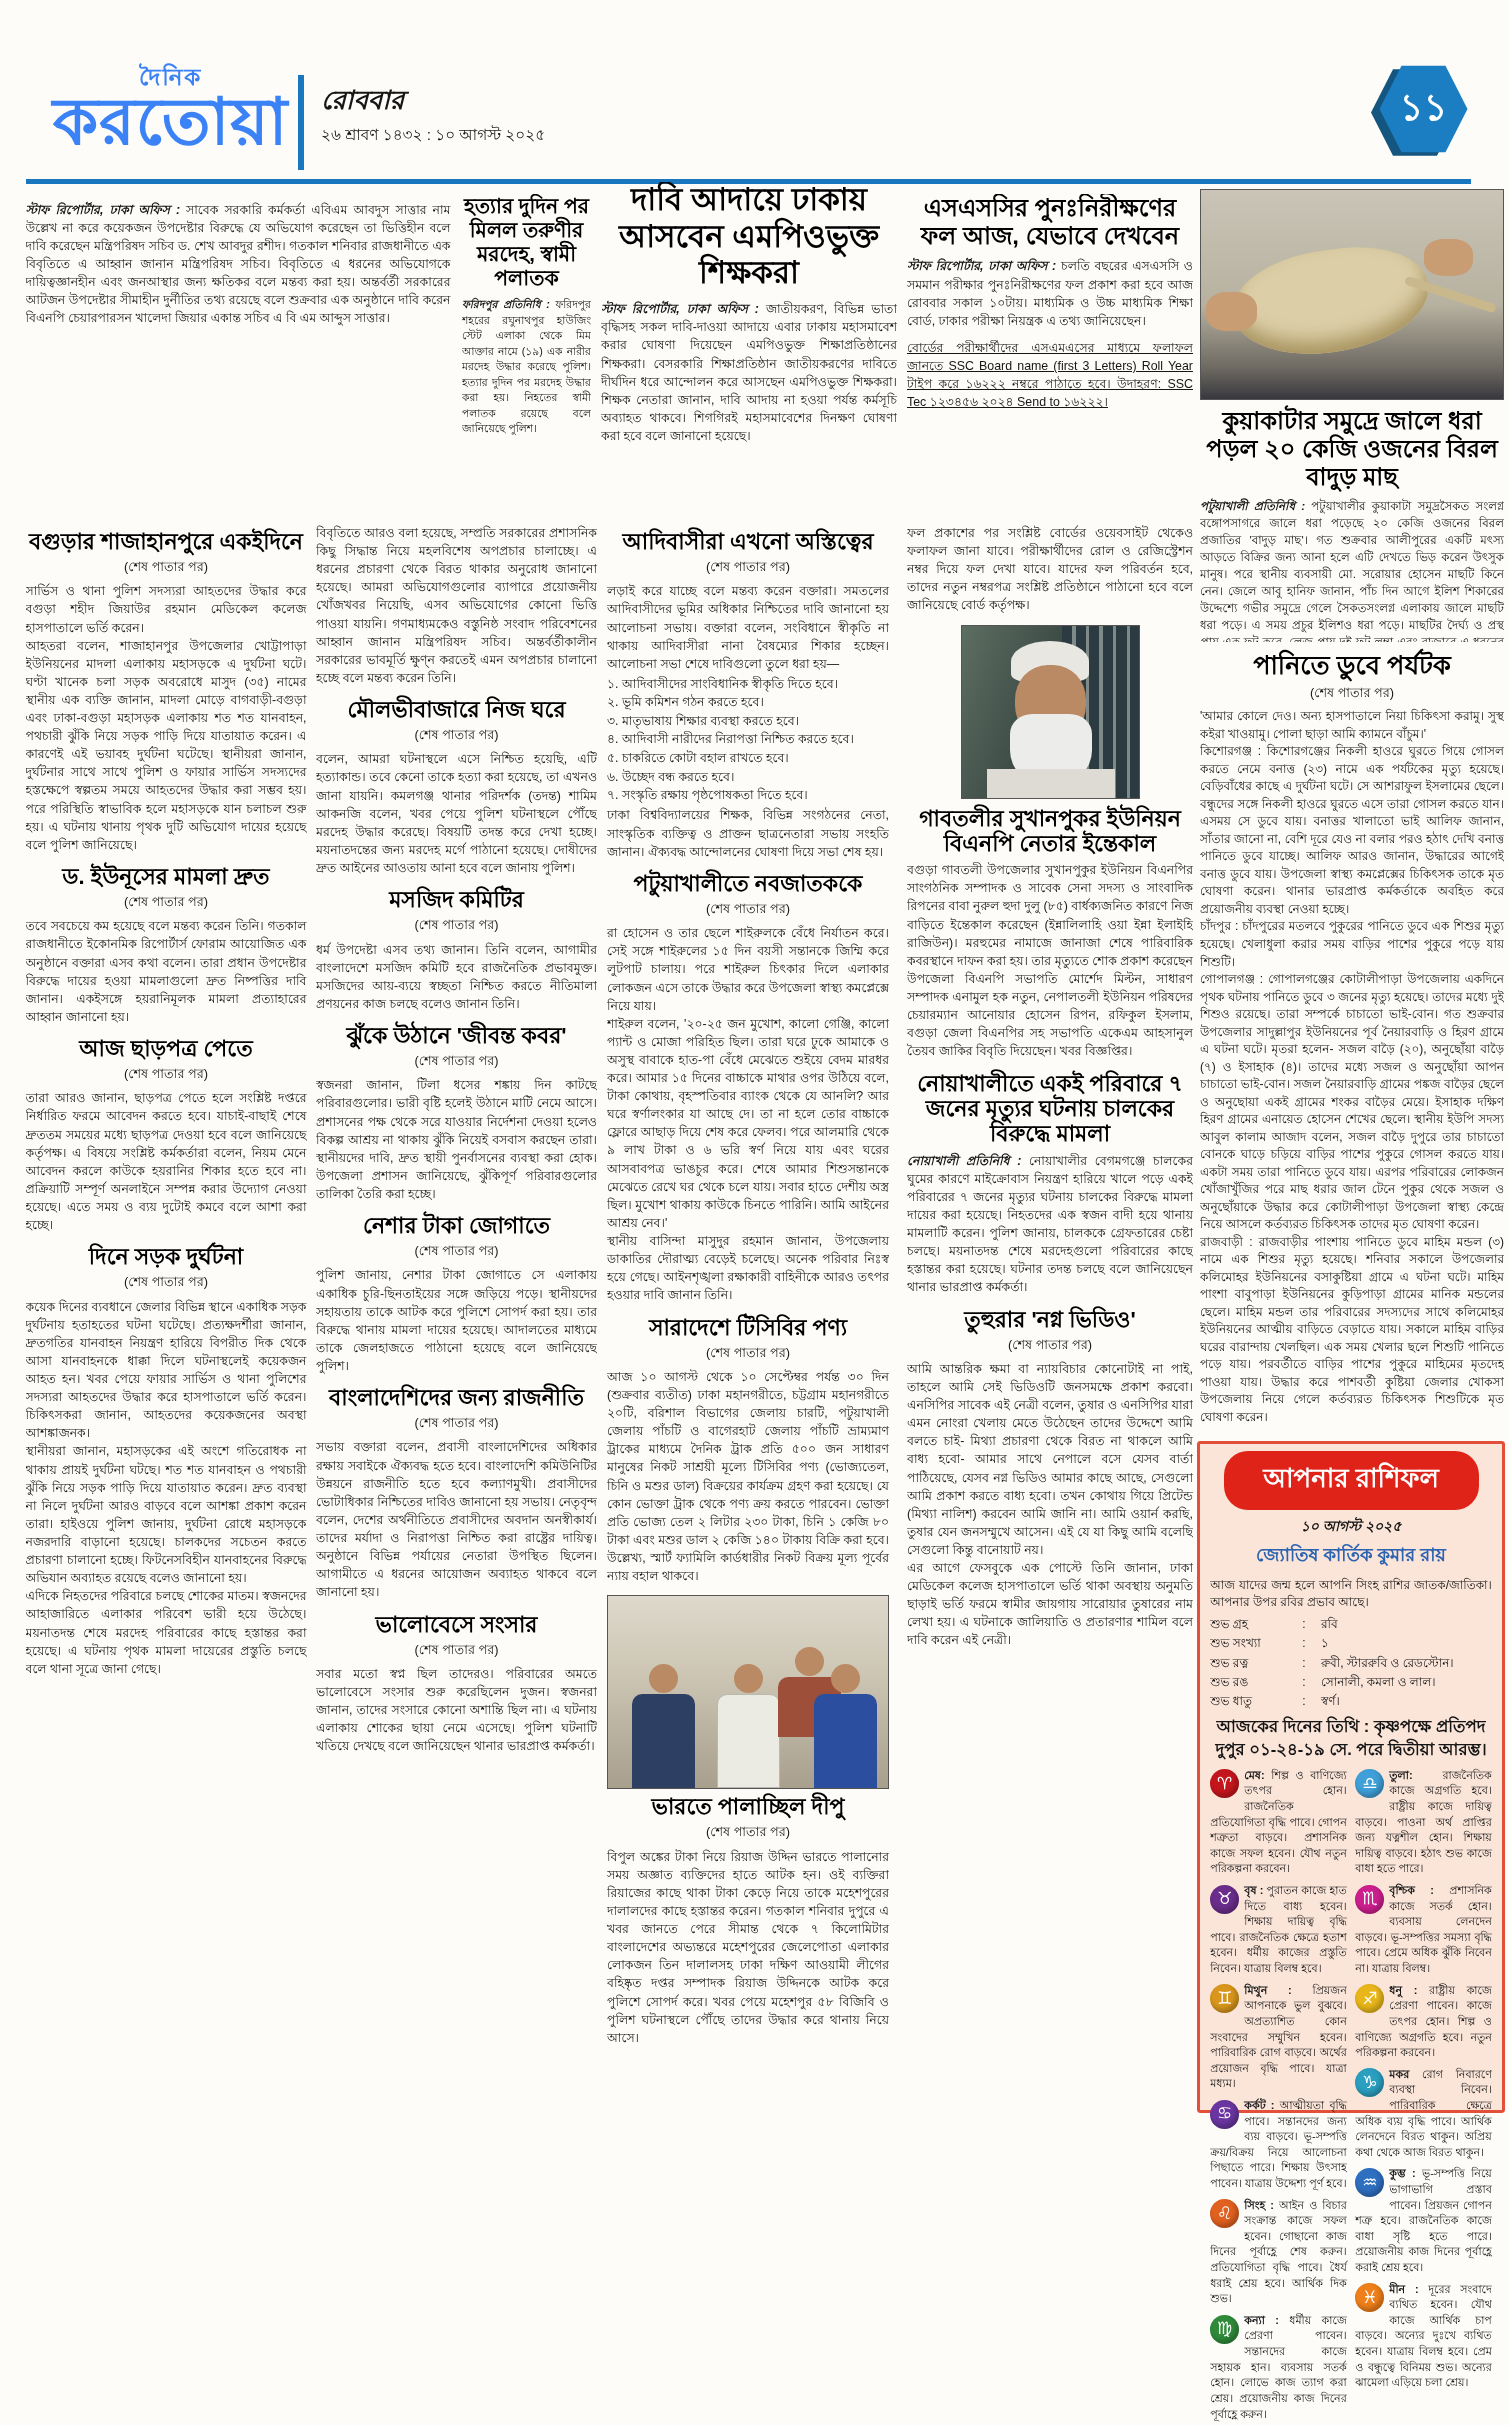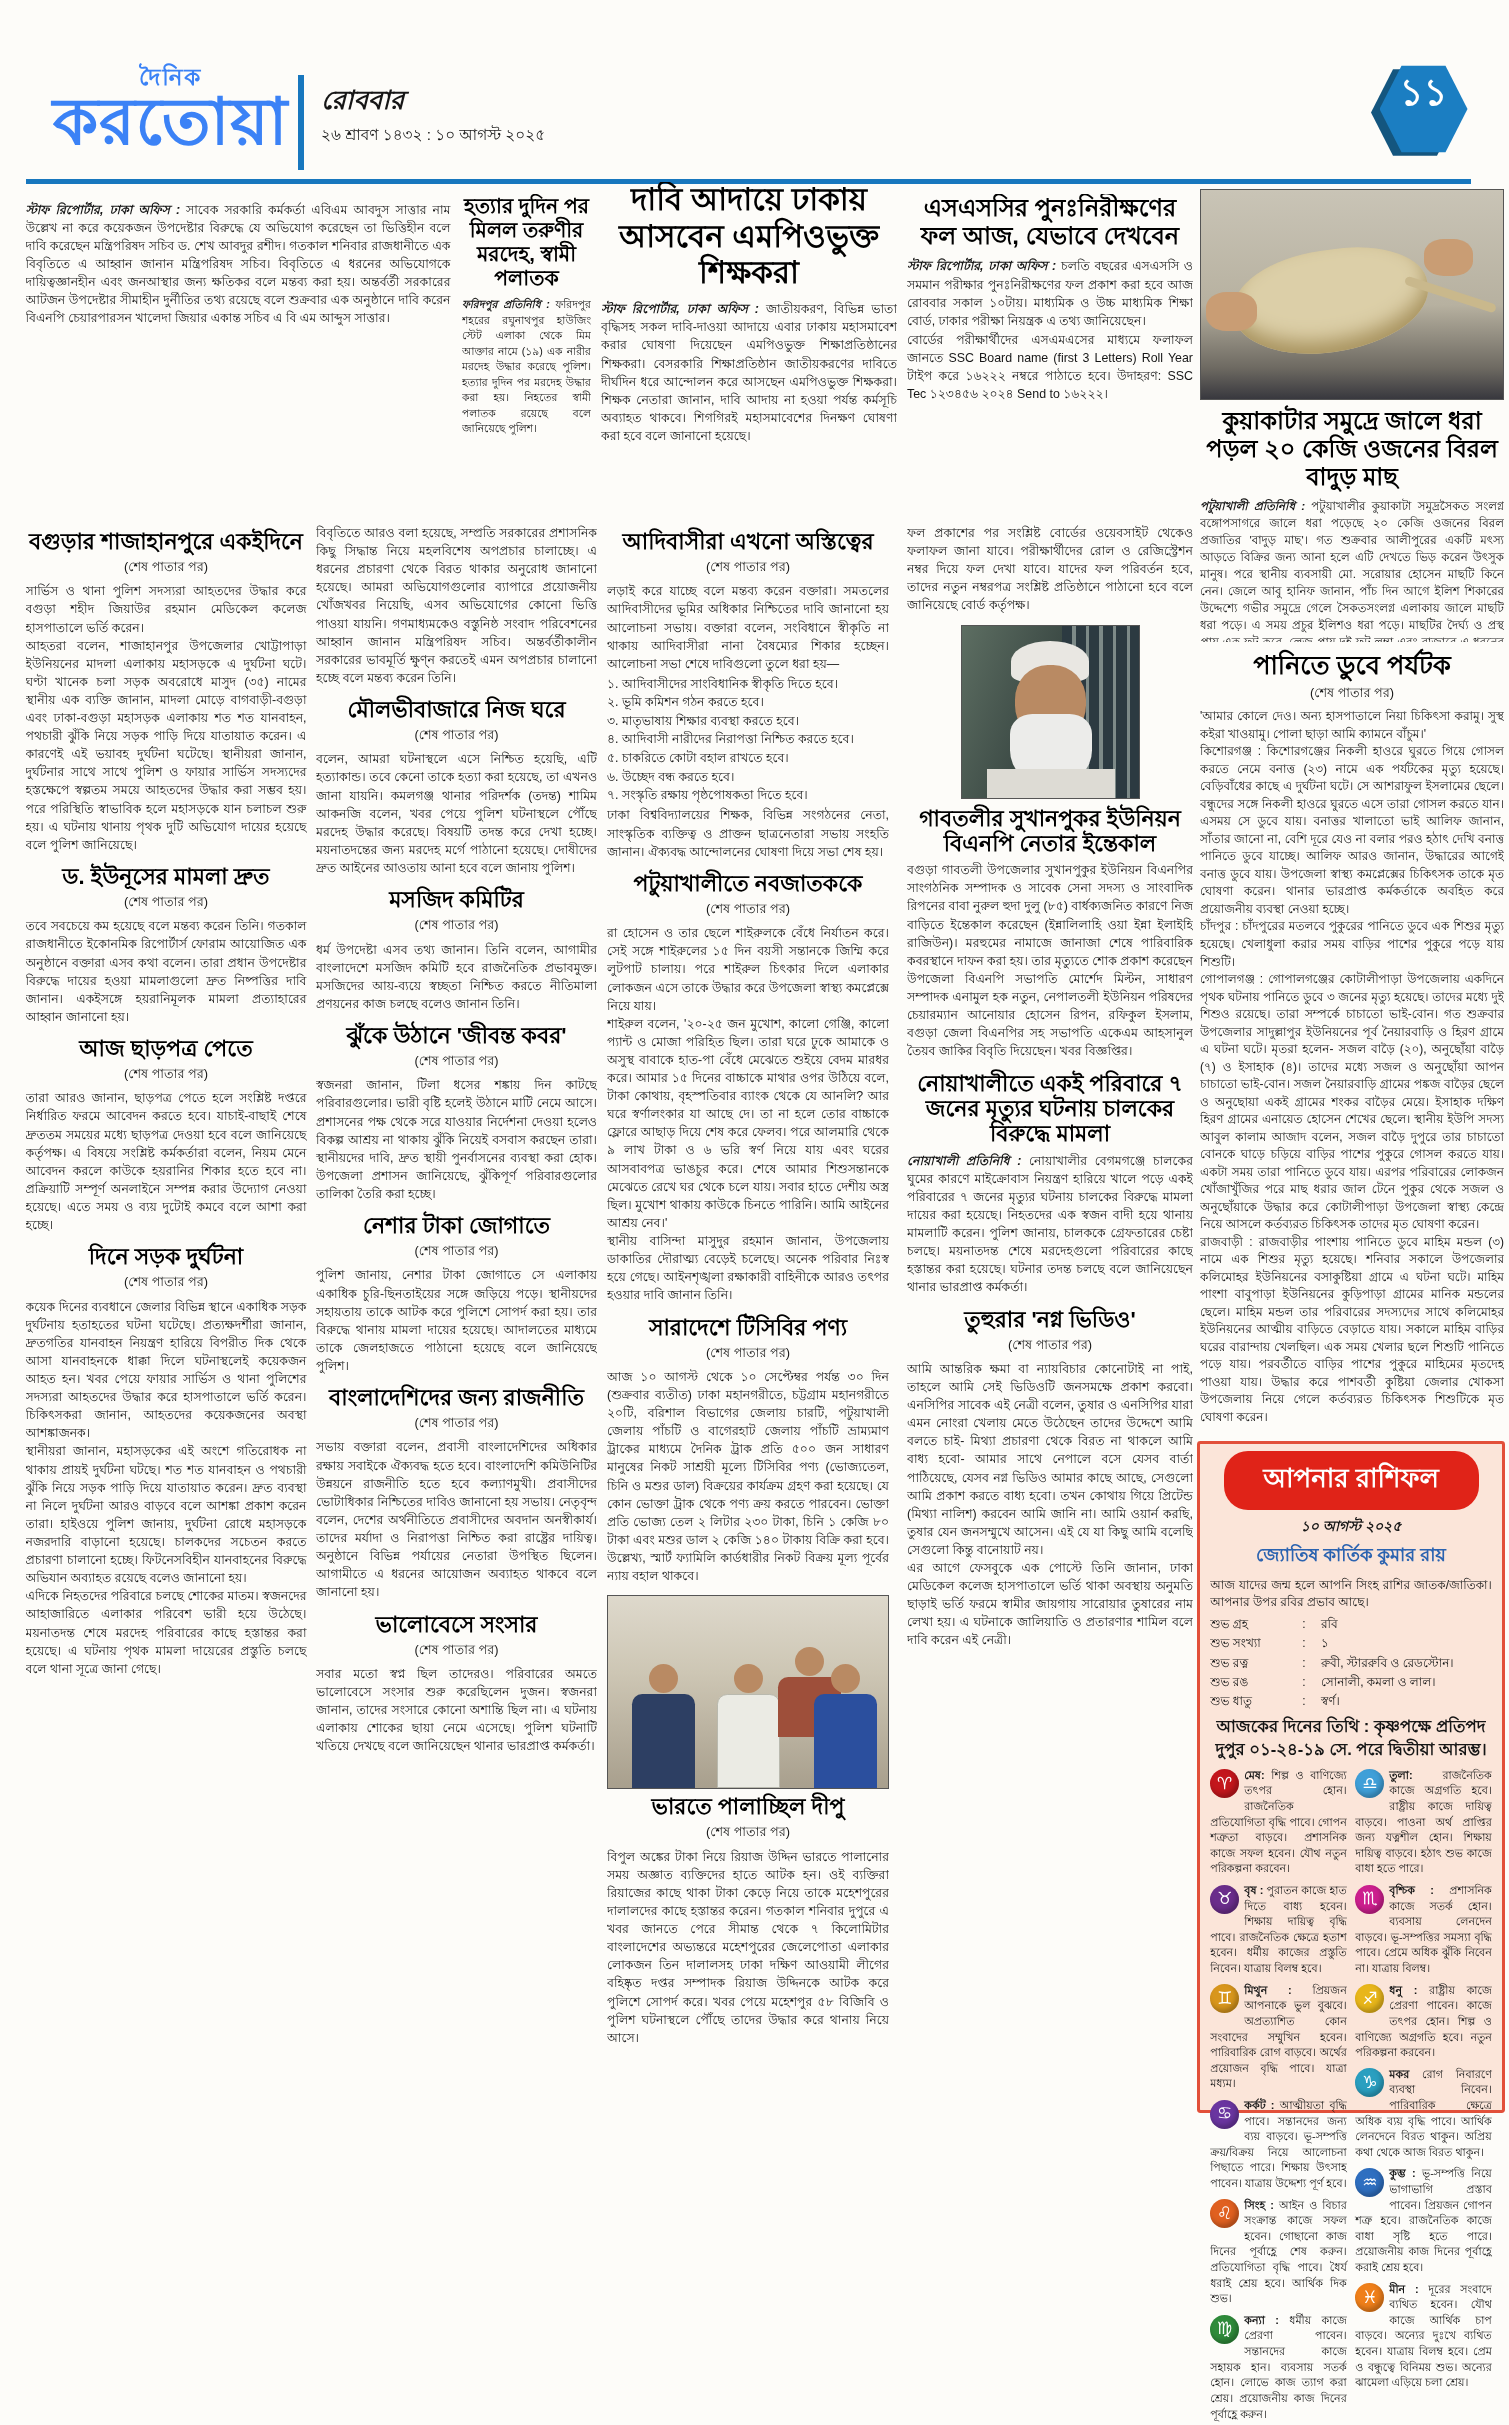--- a/index.html
+++ b/index.html
@@ -11,21 +11,21 @@
   .brand .b1{font-size:23px;font-weight:700;letter-spacing:1.7px;line-height:1;}
   .brand .b2{font-size:65px;font-weight:700;line-height:1.02;letter-spacing:0.9px;}
   .vbar{position:absolute;left:298px;top:24px;width:6px;height:95px;background:#1877be;}
   .dayline{position:absolute;left:321px;top:34px;}
   .dayline .d1{font-size:26px;font-weight:700;font-style:italic;line-height:1.2;}
   .dayline .d2{font-size:15.3px;margin-top:6.8px;}
   .hexwrap{position:absolute;left:1371px;top:12px;width:99px;height:100px;}
   .hex{position:absolute;width:88px;height:92px;
        clip-path:polygon(25% 3%,75% 3%,100% 50%,75% 97%,25% 97%,0 50%);}
   .hex.back{left:0;top:3.4px;background:#14567f;}
-  .hex.front{left:8.5px;top:0;background:#1b7ec2;display:flex;justify-content:center;}
+  .hex.front{left:8.5px;top:0;background:#1b7ec2;display:flex;align-items:center;justify-content:center;}
   .hex.front span{color:#fff;font-size:37px;font-weight:700;}
   .topline{position:absolute;left:25.5px;top:179px;width:1445px;height:5.1px;background:#1877be;}
   
   .abs{position:absolute;overflow:hidden;}
   .hl{font-weight:700;text-align:center;line-height:1.18;color:#000;}
   .hl.h40{font-size:33px;}
   .hl.h38{font-size:31px;}
   .hl.h29{font-size:24px;}
   .hl.h25{font-size:20.4px;}
   .shead{font-weight:700;text-align:center;font-size:22px;line-height:1.15;color:#000;margin:5.1px 0 0;}
@@ -111,21 +111,21 @@
   </div>
 
   <div class="abs" style="left:601px;top:182px;width:296px;height:326px;">
     <div class="hl h38">দাবি আদায়ে ঢাকায় আসবেন এমপিওভুক্ত শিক্ষকরা</div>
     <div class="bd" style="margin-top:8.5px;"><span class="by">স্টাফ রিপোর্টার, ঢাকা অফিস :</span> <span>জাতীয়করণ, বিভিন্ন ভাতা বৃদ্ধিসহ সকল দাবি-দাওয়া আদায়ে এবার ঢাকায় মহাসমাবেশ করার ঘোষণা দিয়েছেন এমপিওভুক্ত শিক্ষাপ্রতিষ্ঠানের শিক্ষকরা। বেসরকারি শিক্ষাপ্রতিষ্ঠান জাতীয়করণের দাবিতে দীর্ঘদিন ধরে আন্দোলন করে আসছেন এমপিওভুক্ত শিক্ষকরা। শিক্ষক নেতারা জানান, দাবি আদায় না হওয়া পর্যন্ত কর্মসূচি অব্যাহত থাকবে। শিগগিরই মহাসমাবেশের দিনক্ষণ ঘোষণা করা হবে বলে জানানো হয়েছে।</span></div>
   </div>
 
   <div class="abs" style="left:907px;top:194px;width:286px;height:326px;">
     <div class="hl h29">এসএসসির পুনঃনিরীক্ষণের ফল আজ, যেভাবে দেখবেন</div>
     <div class="bd" style="margin-top:6.8px;"><span class="by">স্টাফ রিপোর্টার, ঢাকা অফিস :</span> <span>চলতি বছরের এসএসসি ও সমমান পরীক্ষার পুনঃনিরীক্ষণের ফল প্রকাশ করা হবে আজ রোববার সকাল ১০টায়। মাধ্যমিক ও উচ্চ মাধ্যমিক শিক্ষা বোর্ড, ঢাকার পরীক্ষা নিয়ন্ত্রক এ তথ্য জানিয়েছেন।</span></div>
-    <div class="bd" style="margin-top:1px;">বোর্ডের পরীক্ষার্থীদের এসএমএসের মাধ্যমে ফলাফল জানতে SSC Board name (first 3 Letters) Roll Year টাইপ করে ১৬২২২ নম্বরে পাঠাতে হবে। উদাহরণ: SSC Tec ১২৩৪৫৬ ২০২৪ Send to ১৬২২২।</div>
+    <div class="bd" style="margin-top:9px;text-decoration:underline;">বোর্ডের পরীক্ষার্থীদের এসএমএসের মাধ্যমে ফলাফল জানতে SSC Board name (first 3 Letters) Roll Year টাইপ করে ১৬২২২ নম্বরে পাঠাতে হবে। উদাহরণ: SSC Tec ১২৩৪৫৬ ২০২৪ Send to ১৬২২২।</div>
   </div>
 
   <div class="abs" style="left:1200px;top:189px;width:304px;height:453px;">
     <div class="photo fishphoto">
       <div class="fish-body"></div>
       <div class="fish-tail"></div>
       <div class="hand1"></div>
       <div class="hand2"></div>
     </div>
     <div class="hl h29" style="margin-top:6.8px;">কুয়াকাটার সমুদ্রে জালে ধরা পড়ল ২০ কেজি ওজনের বিরল বাদুড় মাছ</div>

